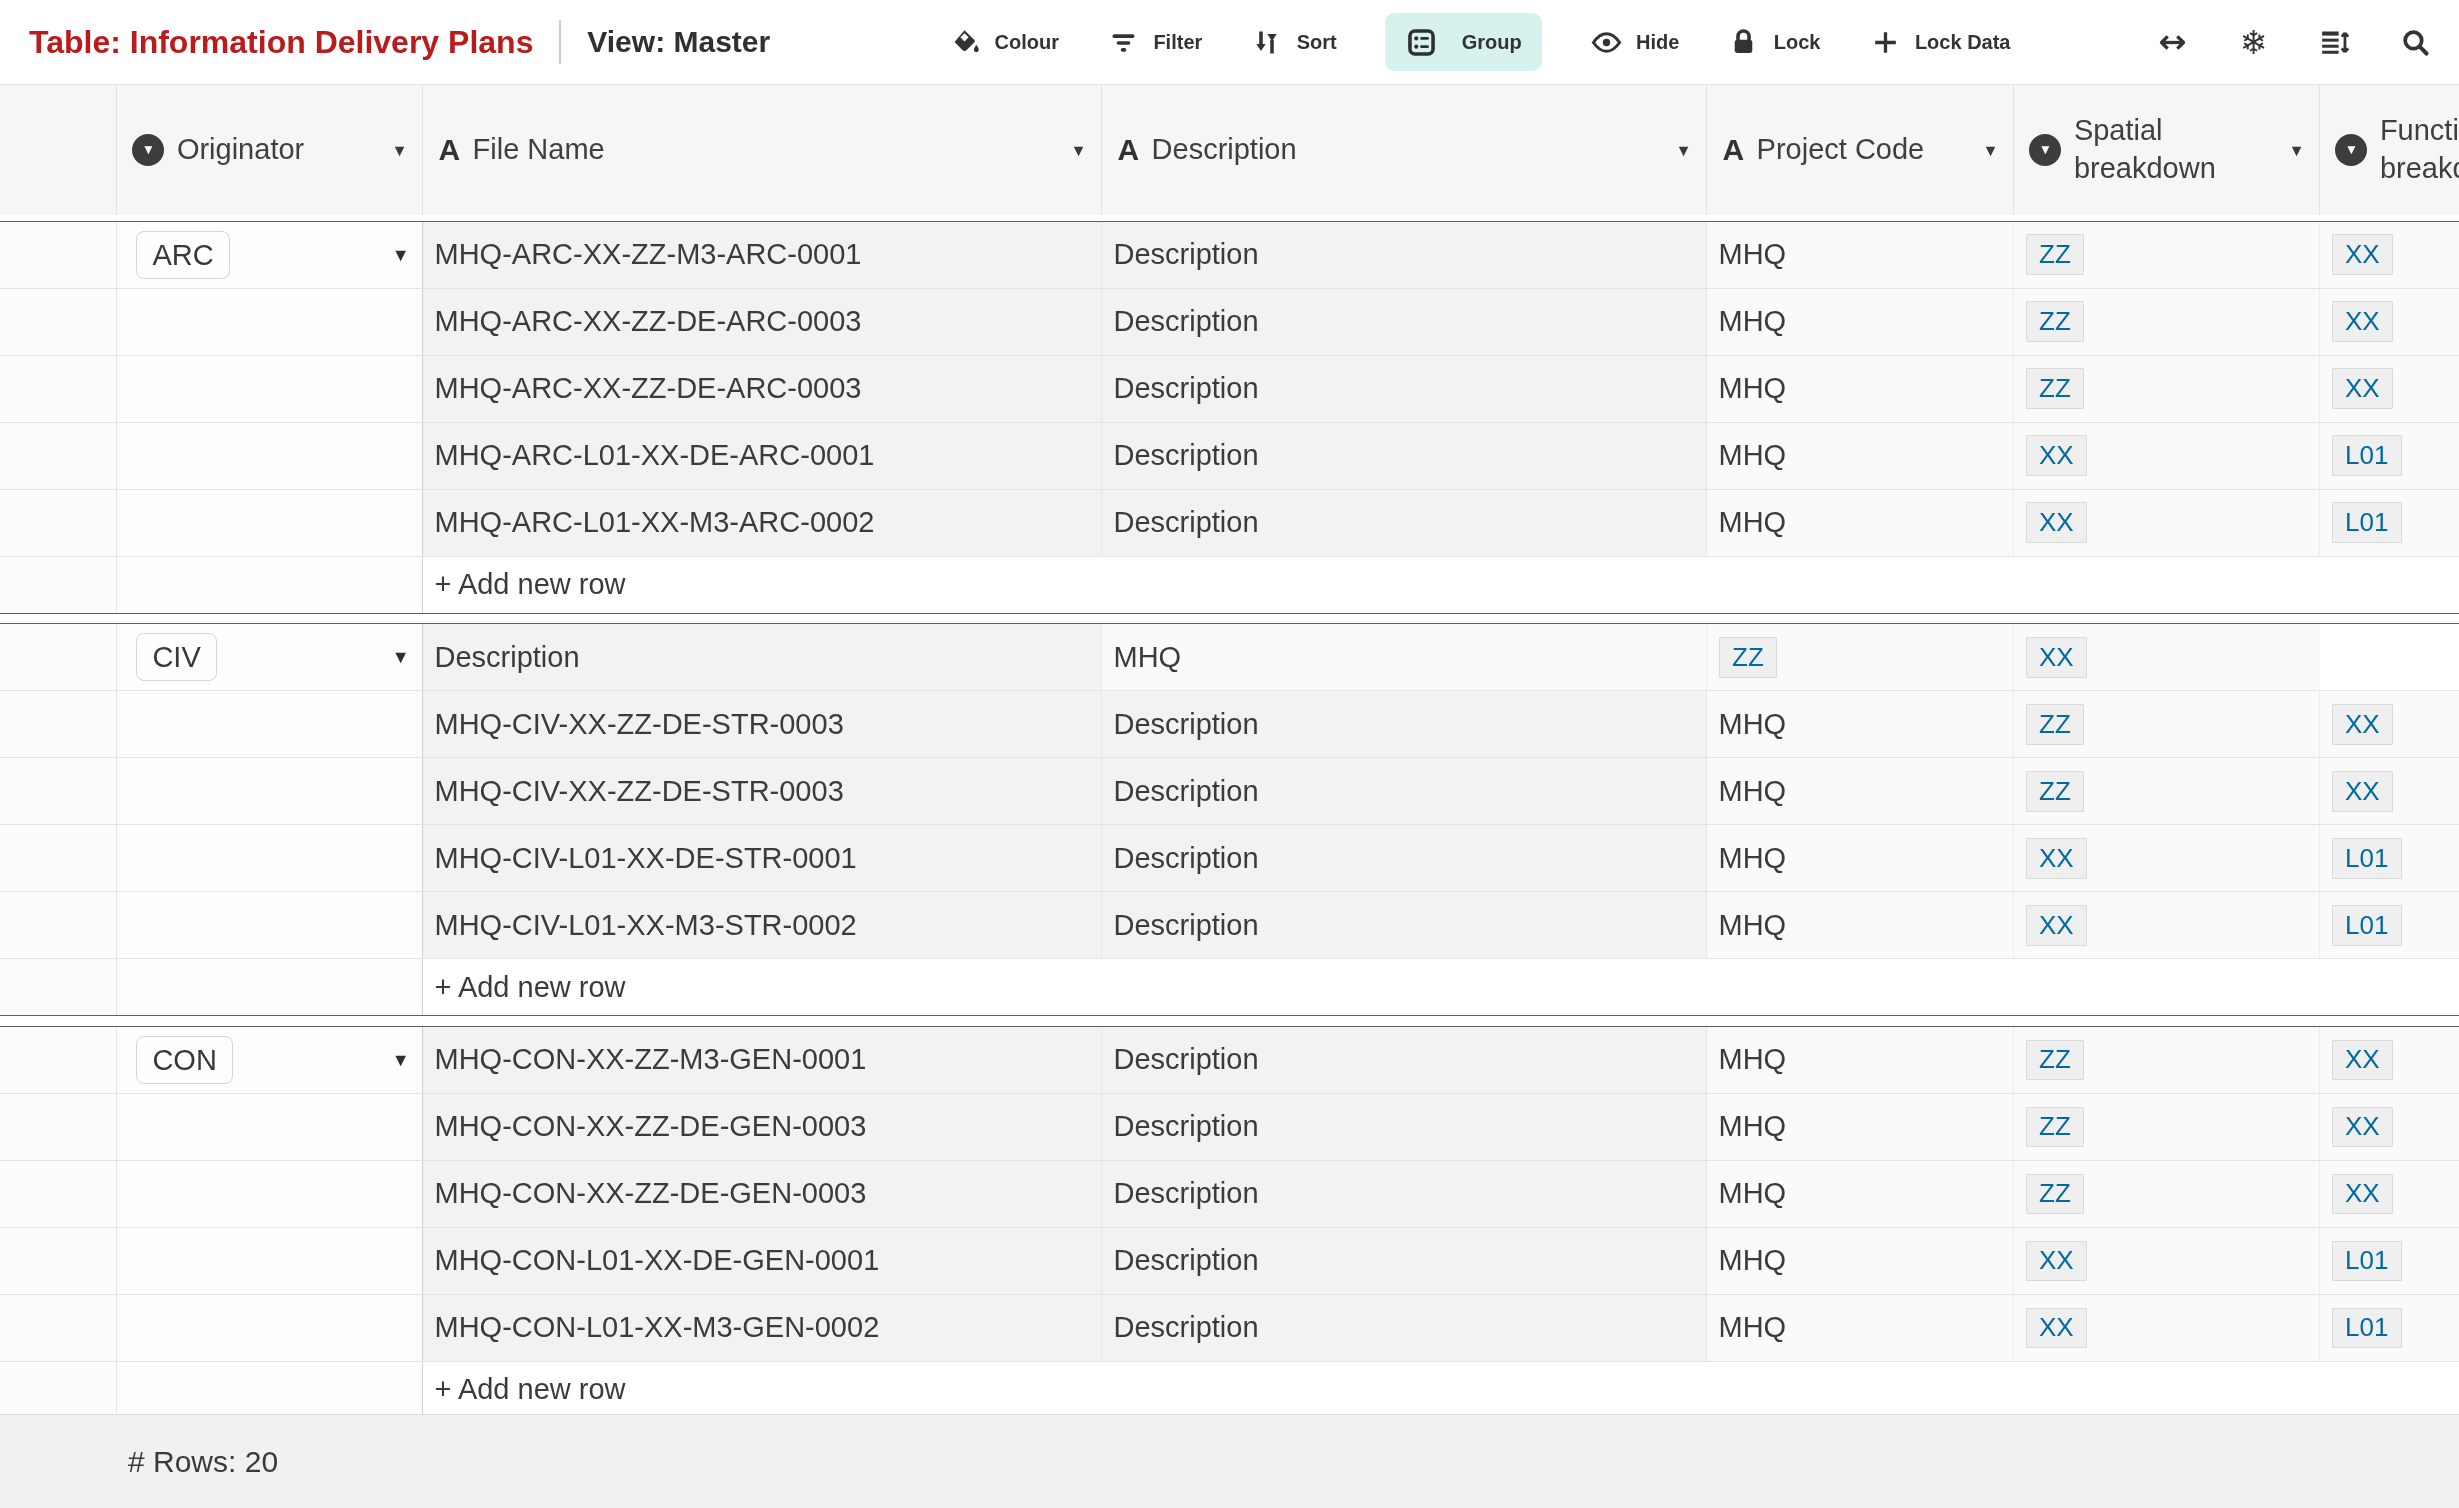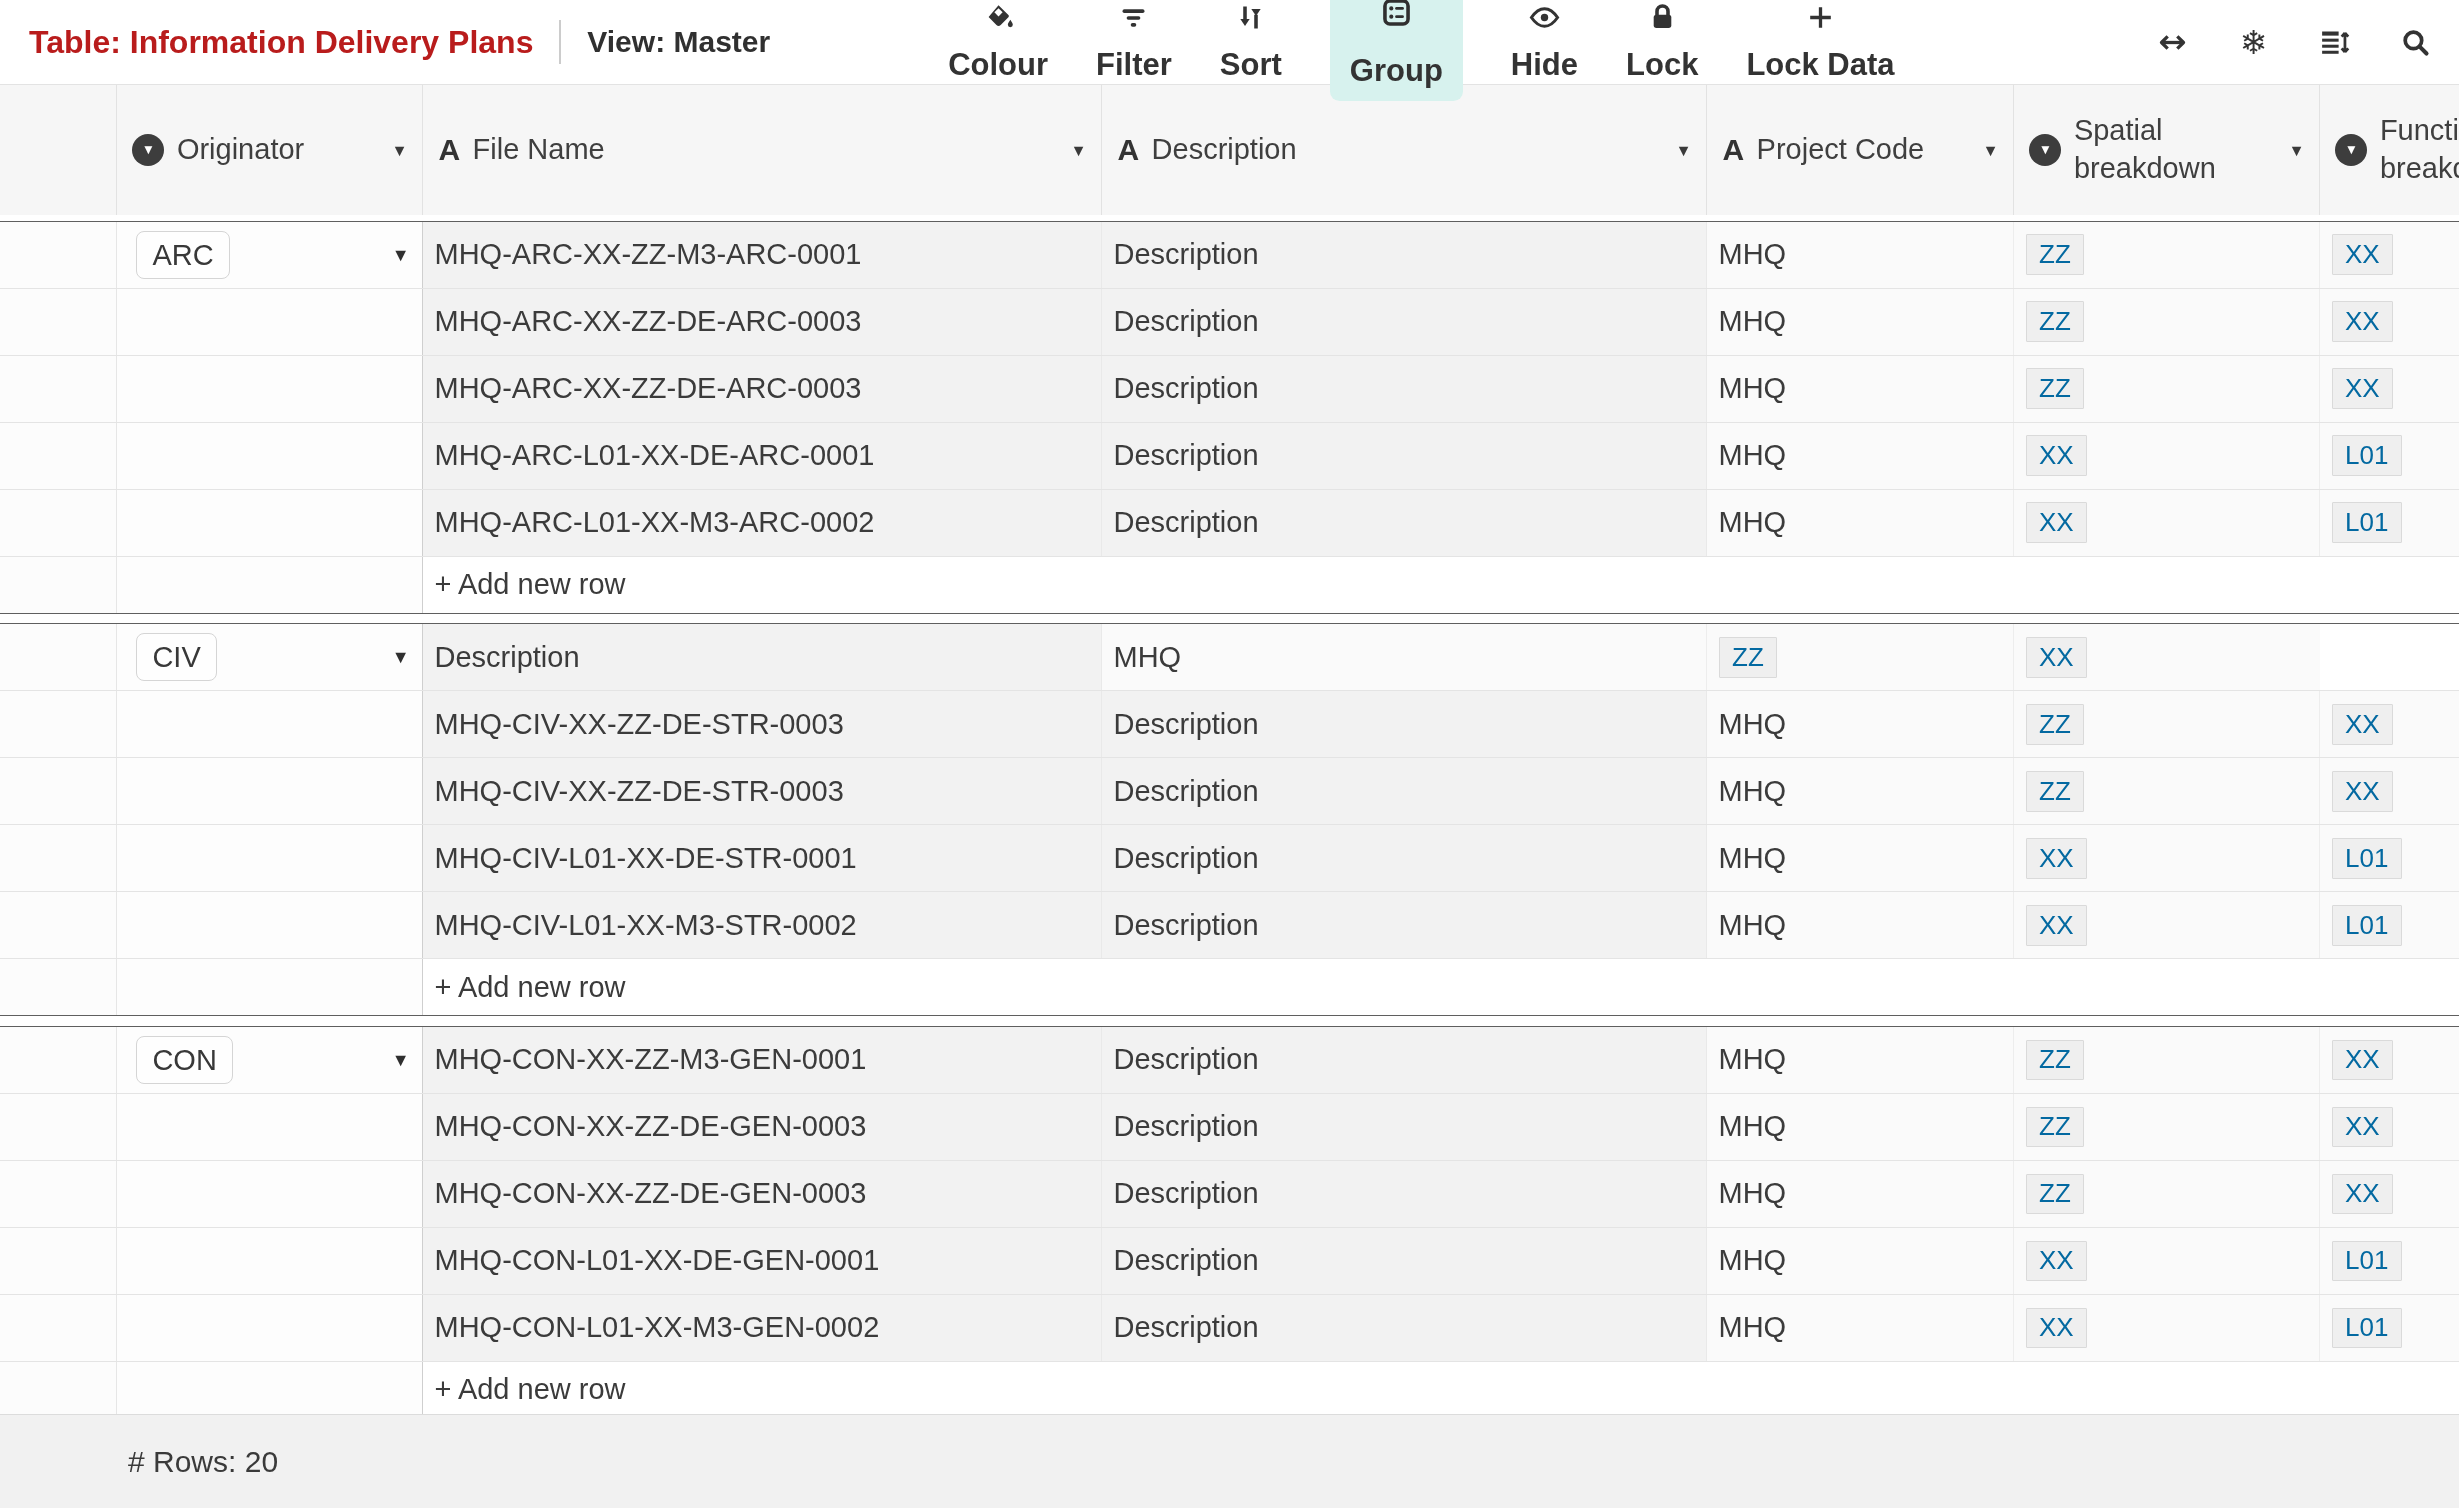--- a/index.html
+++ b/index.html
@@ -7,21 +7,21 @@
        font-family:"Liberation Sans","DejaVu Sans",sans-serif;color:#3b3b3b;}
 
   
   .toolbar{display:flex;align-items:center;height:85px;padding:0 25px 0 29px;box-sizing:border-box;
            background:#fff;border-bottom:1px solid #e3e3e3;}
   .tb-title{font-size:32px;font-weight:700;color:#b91c1c;white-space:nowrap;}
   .tb-sep{width:1.9px;height:44px;background:#cccccc;margin:0 26px;flex:none;}
   .tb-view{font-size:30px;font-weight:700;color:#303030;white-space:nowrap;}
   .tb-center{display:flex;align-items:center;gap:48px;margin-left:178px;}
   .tb-btn{display:flex;align-items:center;gap:13.4px;background:none;border:none;padding:0;margin:0;
-          font-family:inherit;font-size:31px;font-weight:700;color:#333;white-space:nowrap;cursor:pointer;flex-direction:column;}
+          font-family:inherit;font-size:20px;font-weight:700;color:#333;white-space:nowrap;cursor:pointer;}
   .tb-btn.active{background:var(--accent,#d7f2ee);border-radius:9.6px;padding:12.5px 20px;gap:24px;}
   .tb-right{display:flex;align-items:center;gap:44px;margin-left:auto;}
   .tb-ibtn{width:37px;height:37px;display:flex;align-items:center;justify-content:center;
            background:none;border:none;padding:0;cursor:pointer;color:#333;}
   .glyph-ico{font-size:33px;color:#333;line-height:1;}
 
   
   .gridrow{display:grid;grid-template-columns:117px 306px 679px 605px 307px 306px 307px;width:2629px;}
 
   

